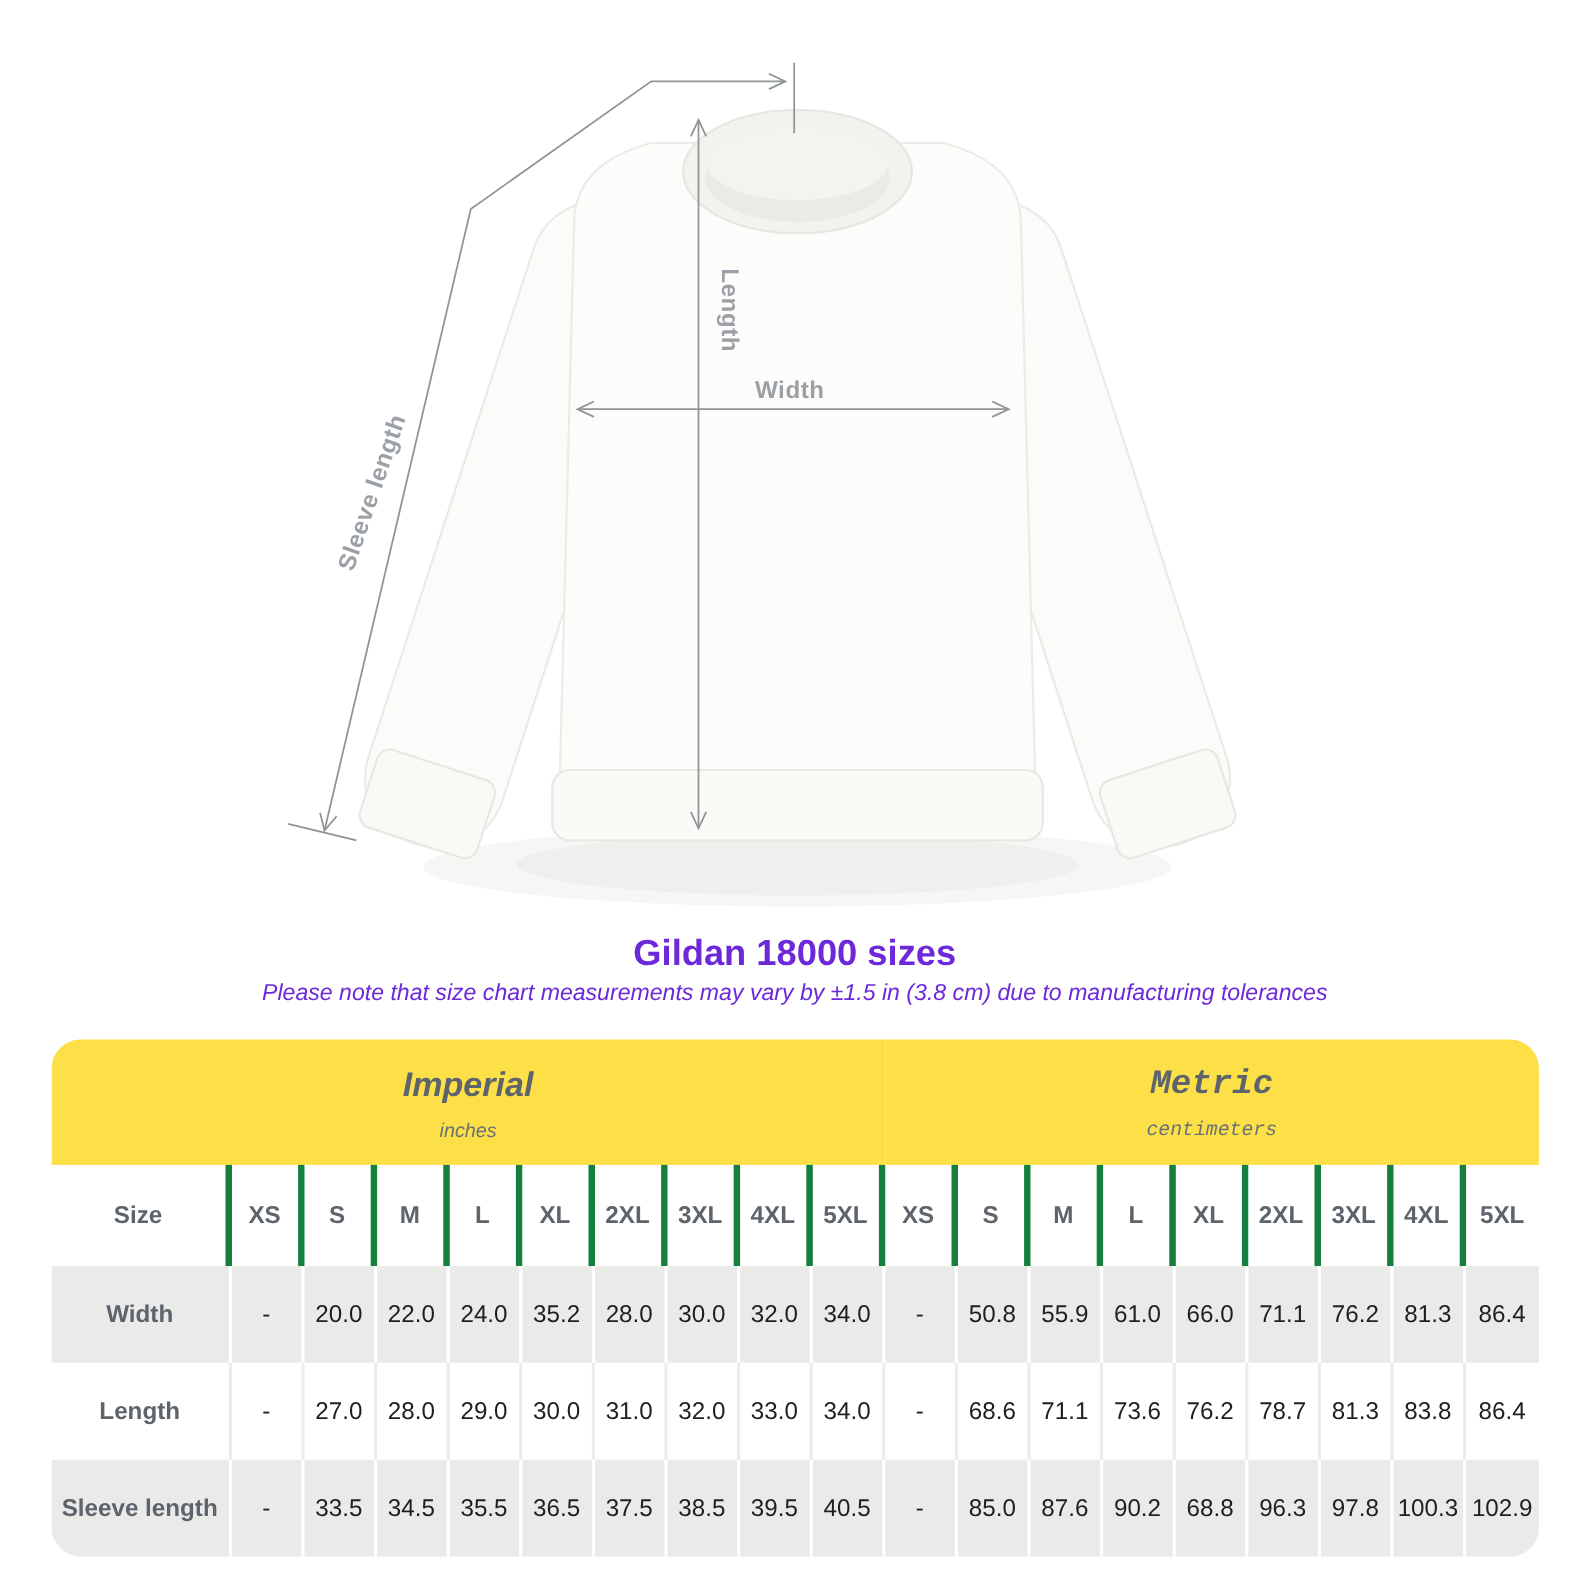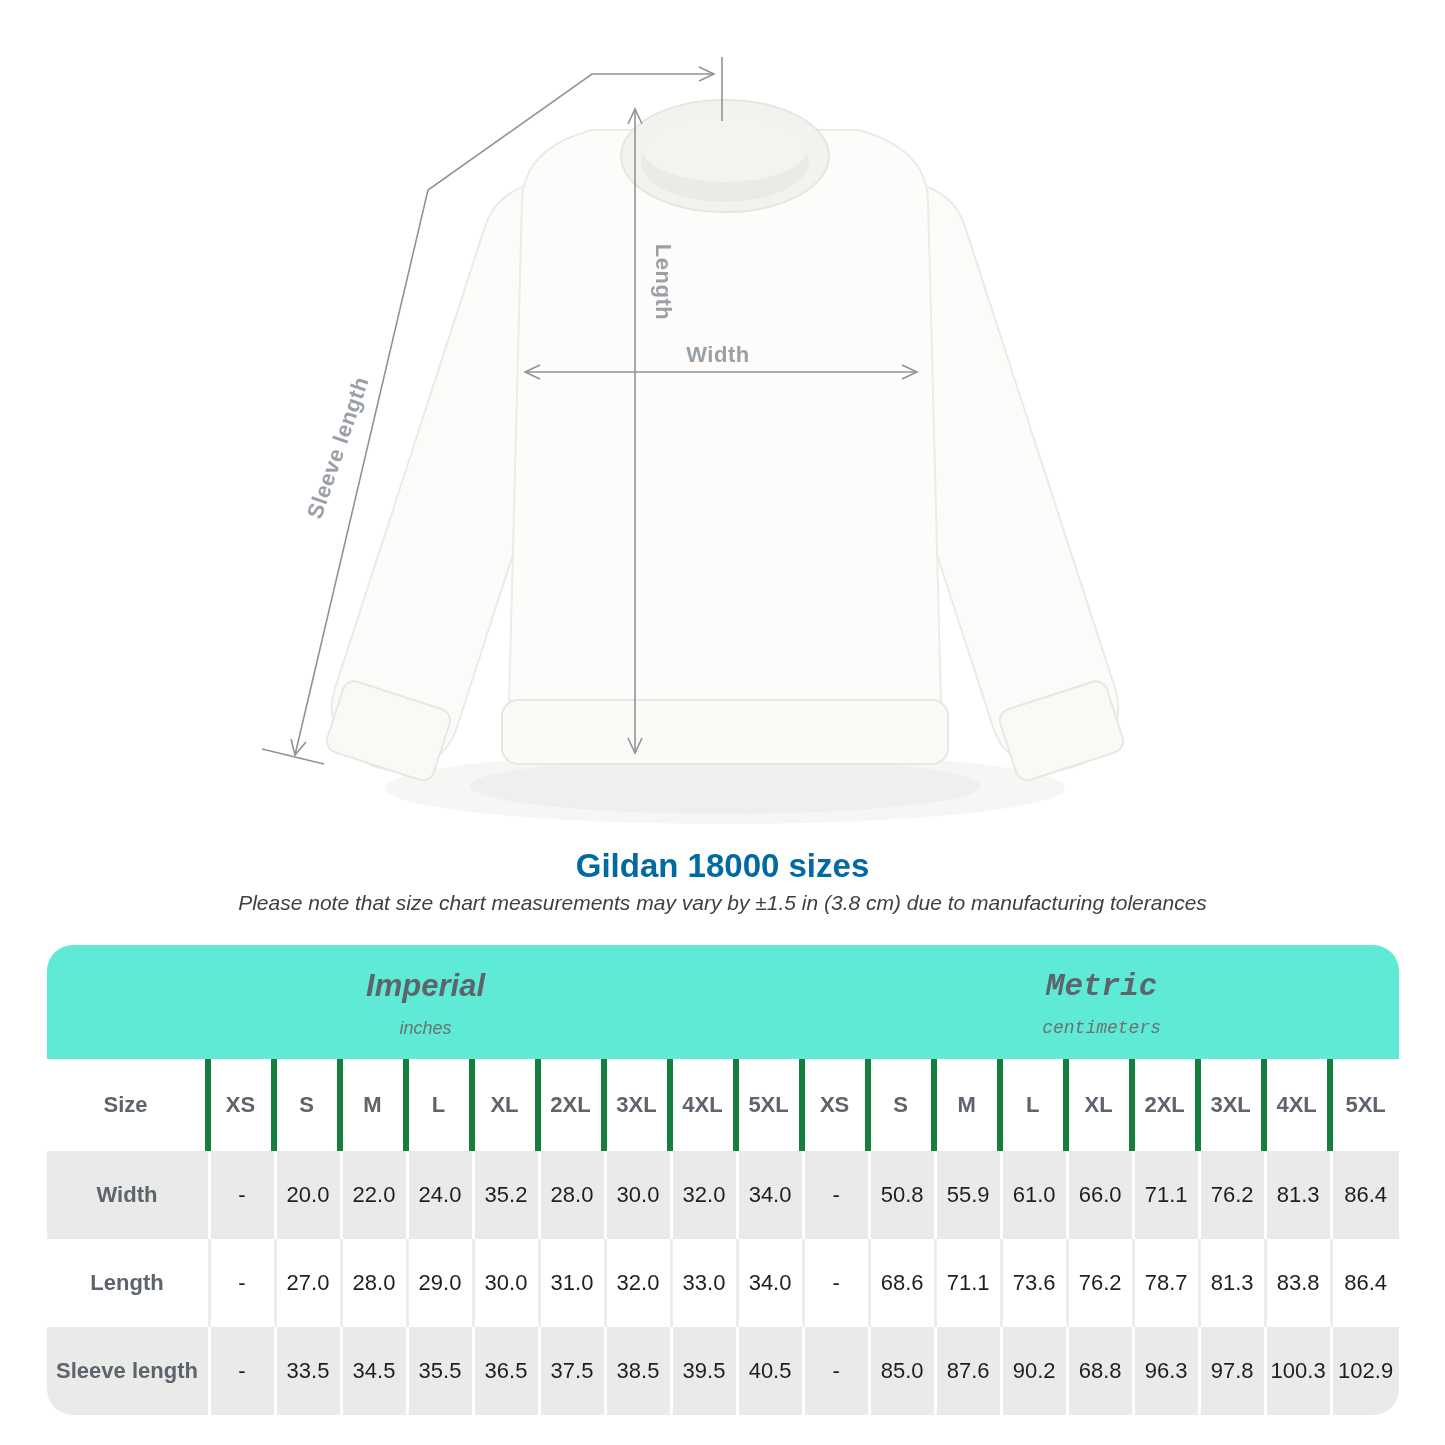--- a/index.html
+++ b/index.html
@@ -9,41 +9,41 @@
     color:#1f1f1f;
     overflow:hidden;
   }
   .figure{position:relative;width:1445px;height:845px;background:#ffffff;}
   .figure svg{display:block;}
 
   .page-title{
     text-align:center;
     font-size:33px;
     font-weight:bold;
-    color:#0369a1;
+    color:#6d28d9;
     margin:2px 0 6px 0;
     line-height:1.15;
   }
   .page-note{
     text-align:center;
     font-style:italic;
     font-size:21px;
-    color:#404040;
+    color:#6d28d9;
     margin:0 0 30px 0;
   }
 
   .table-wrap{width:1352px;margin:0 auto;}
   table.size-table{
     border-collapse:separate;
     border-spacing:0;
     width:1352px;
     table-layout:fixed;
   }
   .band{
-    background:#5eead4;
+    background:#fde047;
     height:112px;
     text-align:center;
     vertical-align:middle;
     margin-top:12px;
   }
   .band-first{border-top-left-radius:26px;}
   .band-last{border-top-right-radius:26px;font-family:Liberation Mono, monospace;}
   .group-name{
     font-size:31px;font-weight:bold;font-style:italic;color:#5d646b;
     padding-top:4px;

